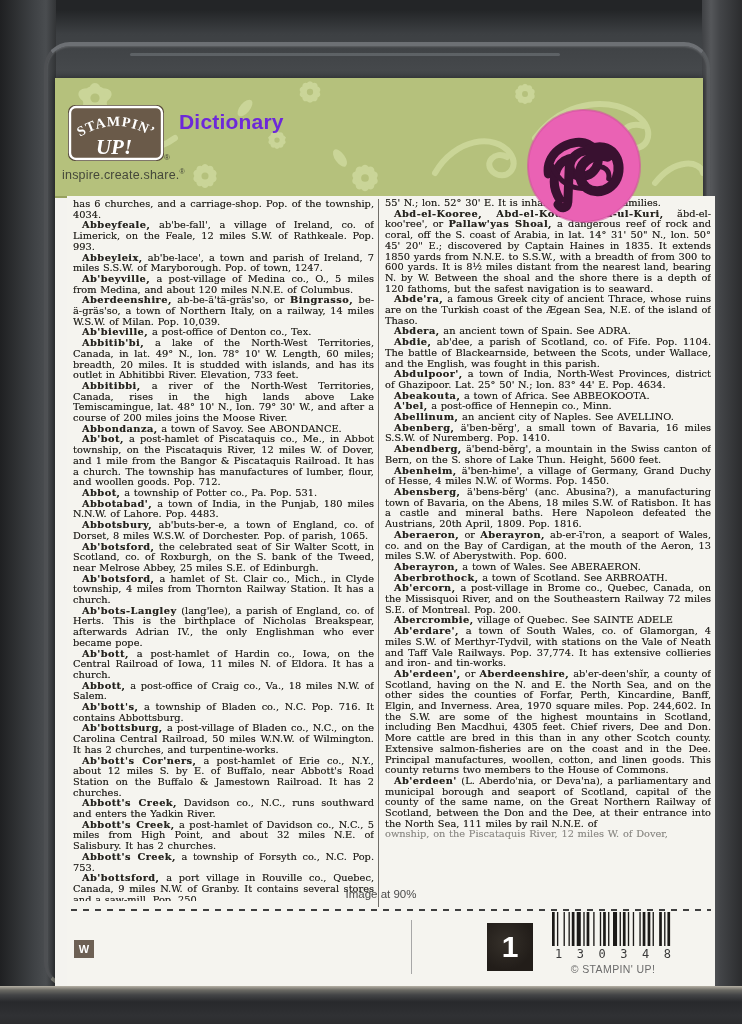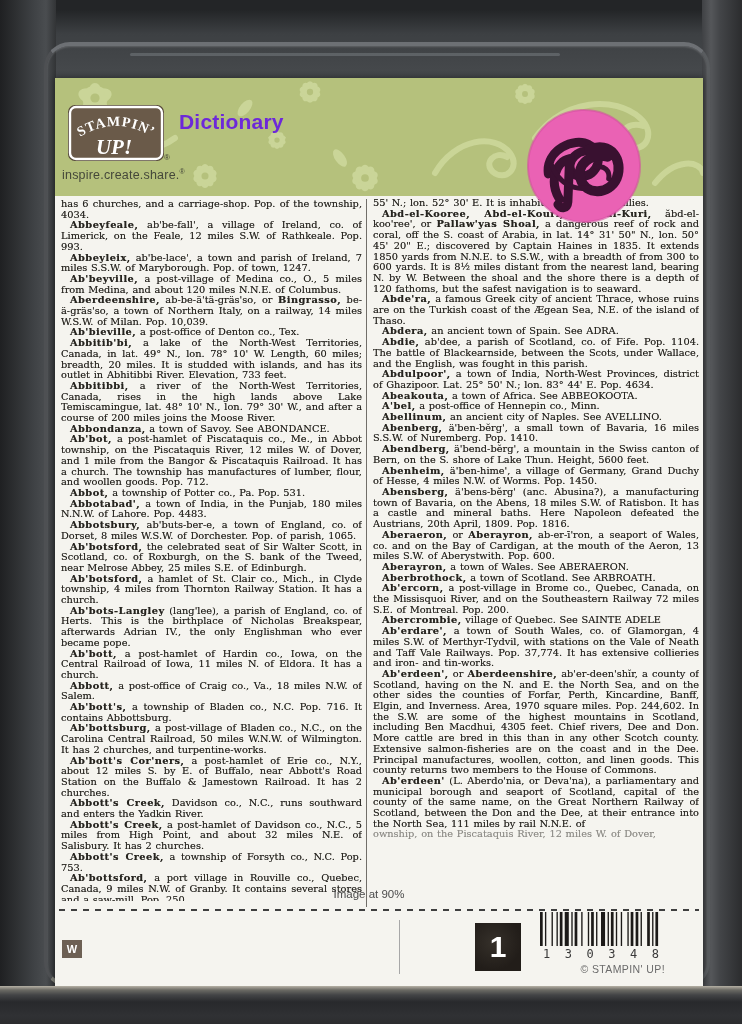--- a/index.html
+++ b/index.html
@@ -32,21 +32,21 @@
         border-bottom:2px solid #97a15f;overflow:hidden;}
   .damask{position:absolute;left:0;top:0;}
   .logo{position:absolute;left:9px;top:24px;width:104px;height:62px;}
   .logo-reg{position:absolute;right:-2px;bottom:2px;font-size:8px;color:#3e3e30;}
   .title{position:absolute;left:124px;top:32px;font-size:21px;font-weight:700;
          color:#6d28d9;letter-spacing:.2px;}
   .tagline{position:absolute;left:7px;top:90px;font-size:12.5px;color:#45483a;letter-spacing:.2px;}
   .tag-reg{font-size:7px;vertical-align:super;}
 
   
-  .page{position:absolute;left:0;top:118px;width:648px;height:790px;background:#f5f4ef;}
+  .page{position:absolute;left:12px;top:118px;width:648px;height:790px;background:#f5f4ef;}
   .col{position:absolute;overflow:hidden;
        font-family:"DejaVu Serif","Liberation Serif",serif;
        font-size:9.8px;line-height:10.7px;color:#26241f;text-align:justify;
        text-shadow:0 0 .5px rgba(20,18,14,.55);}
   .col-left{left:6px;top:3px;width:301px;height:702px;}
   .col-right{left:318px;top:2px;width:326px;height:710px;}
   .colrule{position:absolute;left:311px;top:3px;width:1px;height:708px;background:#44423c;opacity:.75;}
   .entry{margin:0;text-indent:9px;word-spacing:.6px;}
   .entry.cont{text-indent:0;}
   .entry.faint{opacity:.5;}
@@ -62,21 +62,21 @@
   .setof{position:absolute;left:352px;top:728px;width:62px;text-align:right;
          font-size:11px;line-height:12.5px;color:#8f8f8f;}
   .footer-divider{position:absolute;left:344px;top:724px;width:1px;height:54px;background:#a7a7a7;}
   .count-box{position:absolute;left:420px;top:727px;width:46px;height:48px;
              background:radial-gradient(circle at 40% 40%,#35302a,#221d19 70%);
              color:#fff;font-size:30px;font-weight:700;text-align:center;line-height:48px;}
   .barcode-wrap{position:absolute;left:482px;top:716px;width:128px;}
   .bars{display:block;}
   .digits{display:flex;justify-content:space-between;padding:1px 6px 0 6px;
           font-family:"DejaVu Sans Mono",monospace;font-size:12px;color:#3a3a3a;}
-  .copyright{margin-top:2px;text-align:right;font-size:10.5px;color:#6b6b6b;letter-spacing:.4px;}
+  .copyright{margin-top:2px;text-align:center;font-size:10.5px;color:#6b6b6b;letter-spacing:.4px;}
 
   
   .sticker{left:526px;top:108px;width:116px;height:116px;transform:rotate(-3deg);z-index:6;}
 </style>
 </head>
 <body>
 
 <div class="scene">
   <div class="abs side-left"></div>
   <div class="abs side-right"></div>

